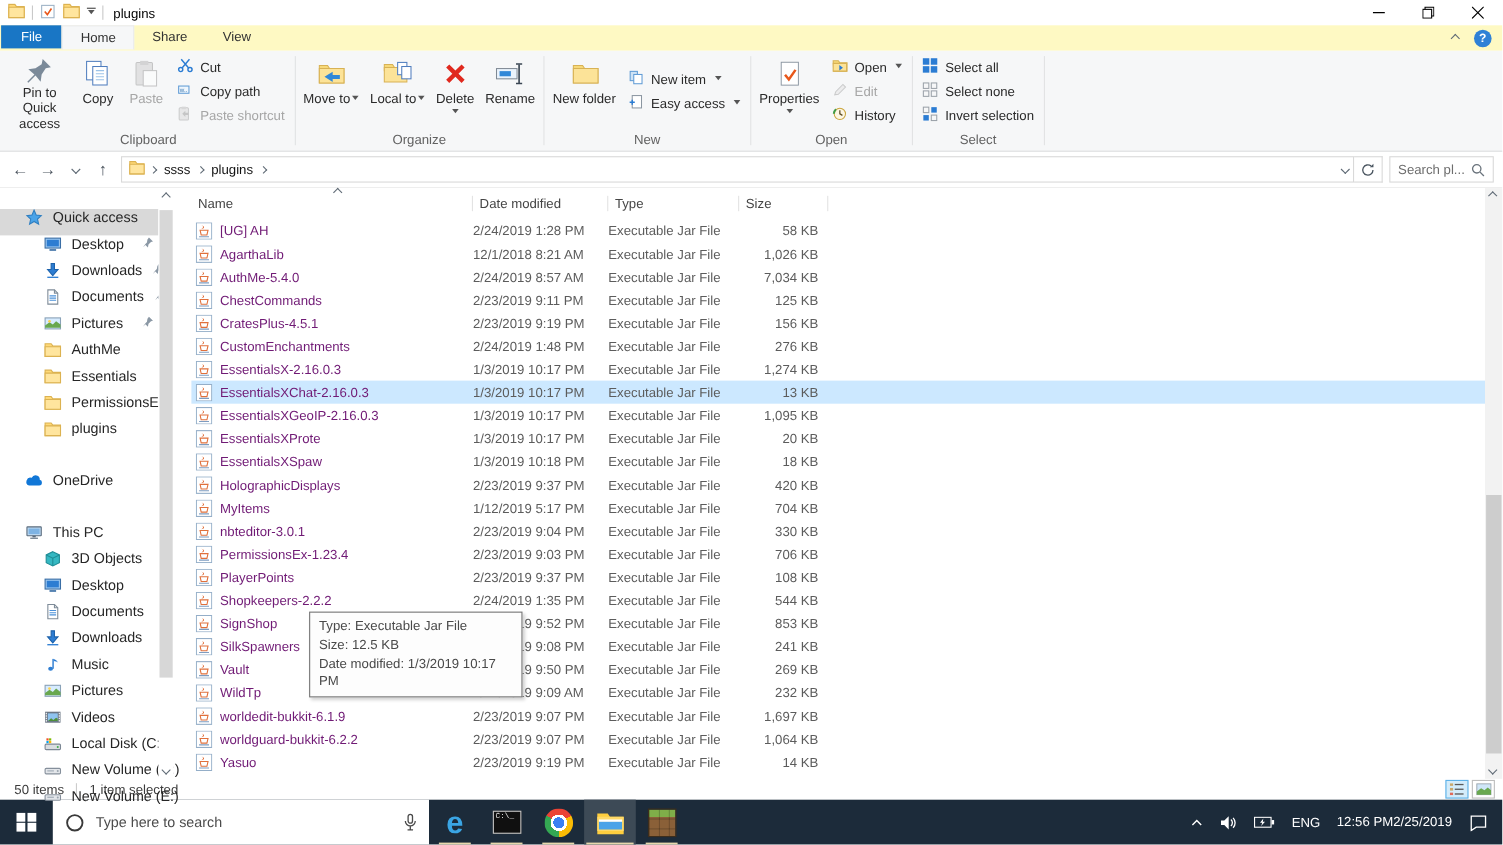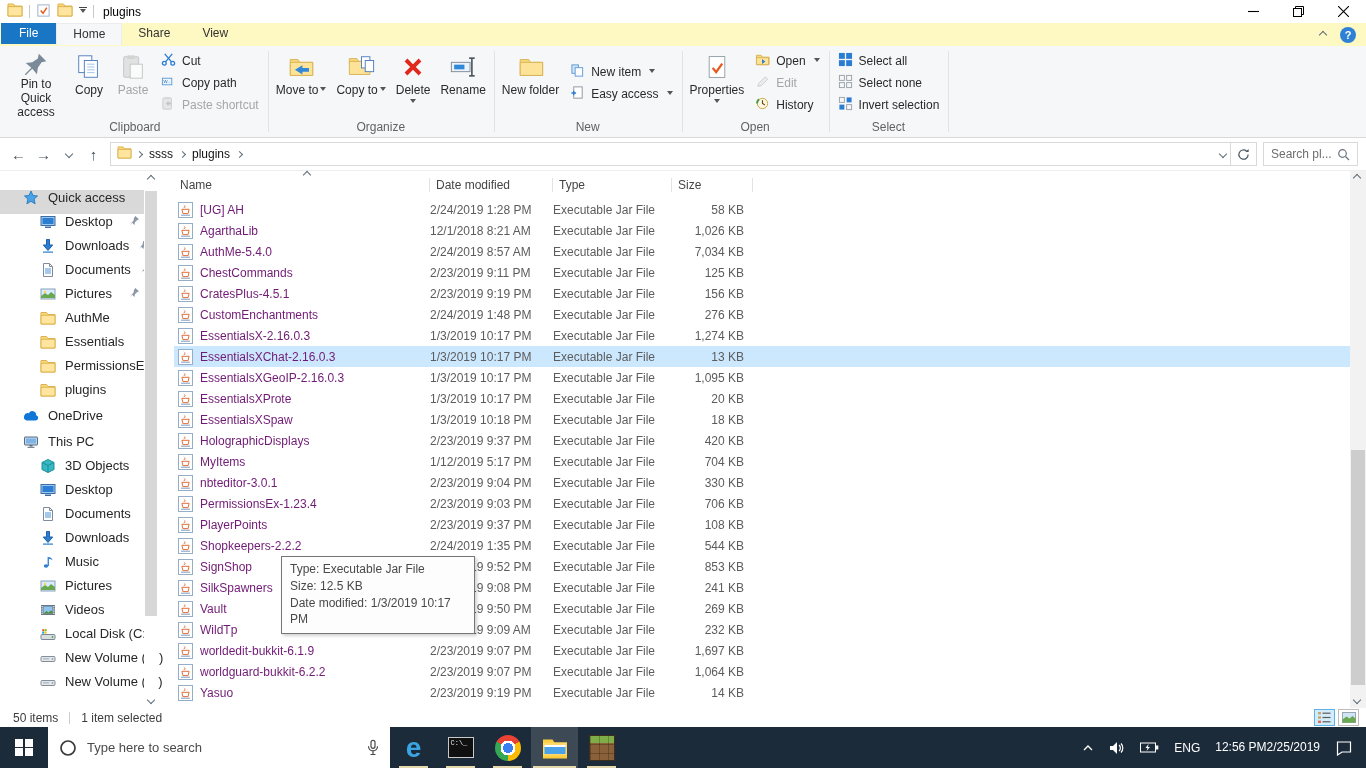--- a/index.html
+++ b/index.html
@@ -56,21 +56,21 @@
 .chev.down{transform:rotate(45deg)}
 .chev.right{transform:rotate(-45deg);width:5px;height:5px}
 
 
 .content{display:flex;height:537px;position:relative;background:#fff}
 .sidebar{width:158px;position:relative;padding-top:19px;flex-shrink:0}
 .side-items{width:144px}
 .side-item{display:flex;align-items:flex-start;height:24px;padding-left:23px;gap:9px;font-size:13px;color:#262626;white-space:nowrap}
 .side-item.lvl1{padding-left:40px}
 .side-item.selected{background:#d9d9d9}
-.side-item.section{margin-top:2px}
+.side-item.section{margin-top:23px}
 .s-icon{width:16px;height:16px;display:flex;align-items:center;justify-content:center;flex-shrink:0}
 .s-pin{margin-left:auto;padding-right:4px}
 .side-scroll{position:absolute;right:0;top:0;bottom:0;width:14px;display:flex;flex-direction:column;align-items:center;background:#fff}
 .side-thumb{position:absolute;top:20px;left:1px;width:12px;height:425px;background:#d7d7d7}
 .scroll-chev{height:16px;display:flex;align-items:center;justify-content:center;width:100%}
 
 
 .listpane{flex:1;padding-left:16px;position:relative}
 .list-header{display:flex;height:28px;align-items:center;color:#454545;position:relative}
 .hcell{position:relative;padding-left:6px;height:100%;display:flex;align-items:center}
@@ -259,21 +259,21 @@
         </div>
         <div class="bigbtn">
           <span class="bicon">
               <svg width="29" height="28" viewBox="0 0 30 30">
                 <path d="M2 6h8l2 3h12v3H2z" fill="#f7d979" stroke="#d8b254"></path>
                 <path d="M2 9h22v14H2z" fill="#fce398" stroke="#d8b254"></path>
                 <rect x="15" y="4" width="9" height="12" fill="#fff" stroke="#4f7dbe"></rect>
                 <rect x="19" y="8" width="9" height="12" fill="#fff" stroke="#4f7dbe"></rect>
               </svg>
             </span>
-          <span class="blabel"><span>Copy to</span><span class="caret"></span></span>
+          <span class="blabel"><span>Local to</span><span class="caret"></span></span>
         </div>
         <div class="bigbtn">
           <span class="bicon">
               <svg width="28" height="28" viewBox="0 0 30 30">
                 <path d="M6 9l3-3 6 6 6-6 3 3-6 6 6 6-3 3-6-6-6 6-3-3 6-6z" fill="#e0291e"></path>
               </svg>
             </span>
           <span class="blabel">Delete</span>
           <span class="caret below"></span>
         </div>

